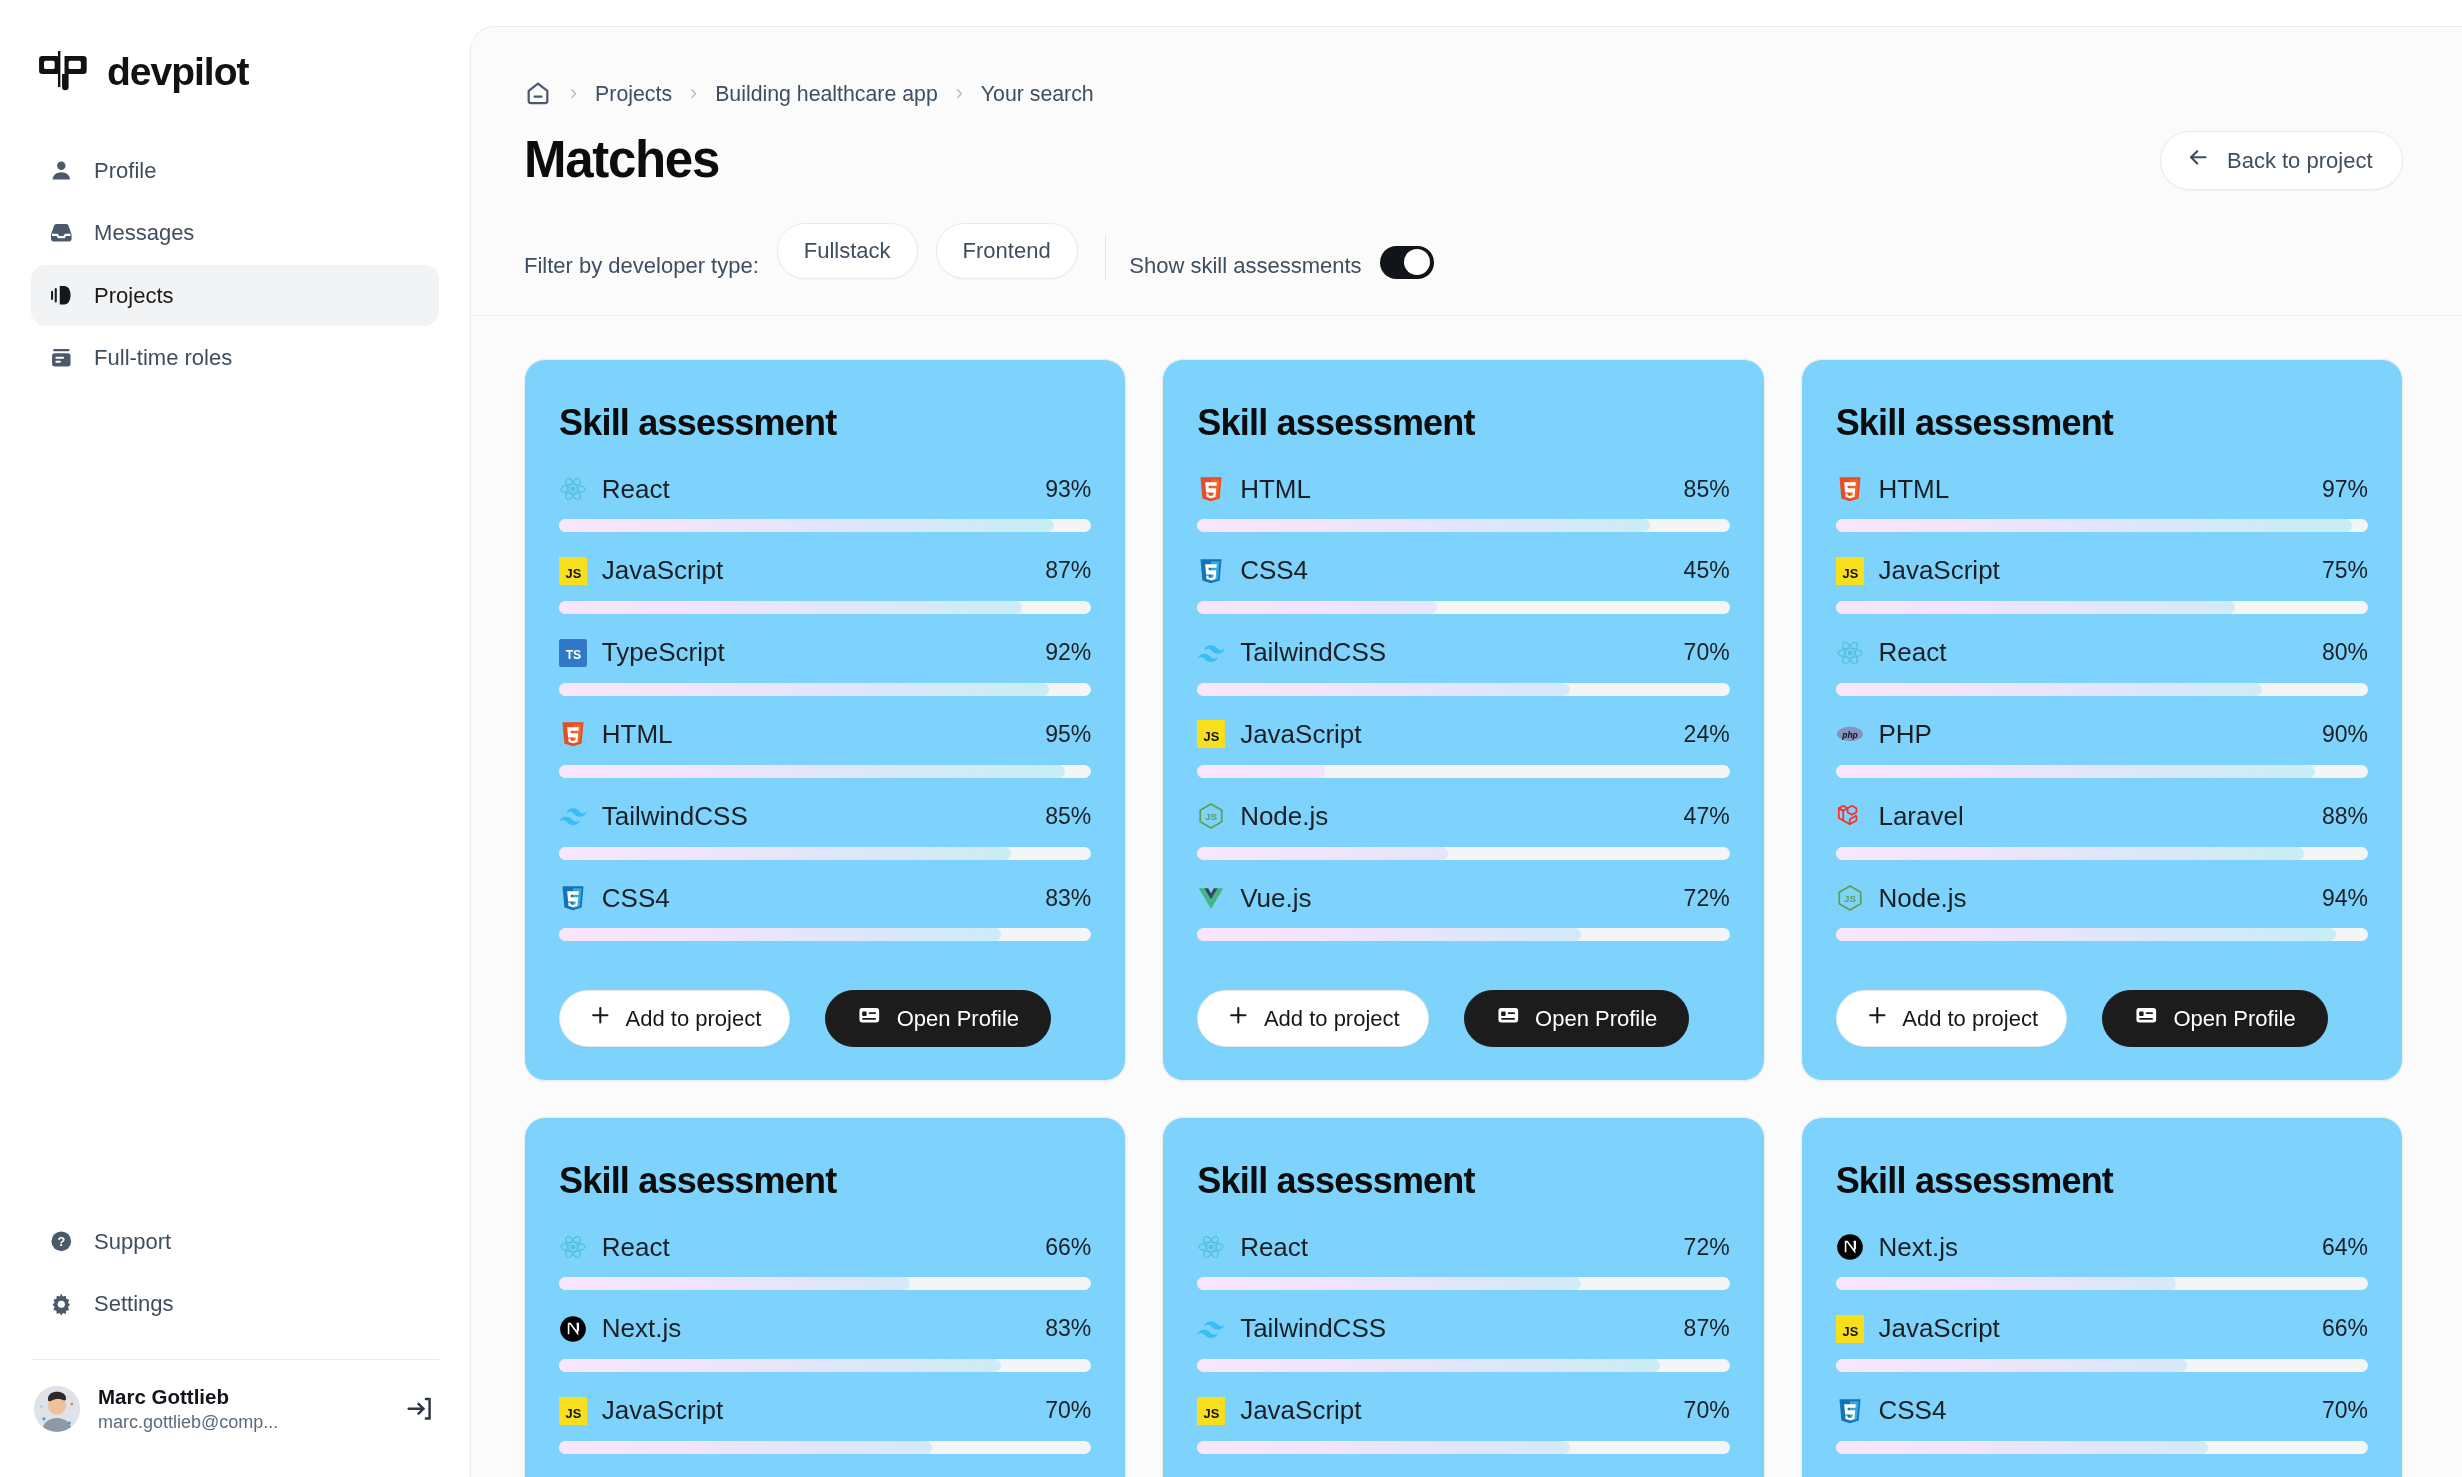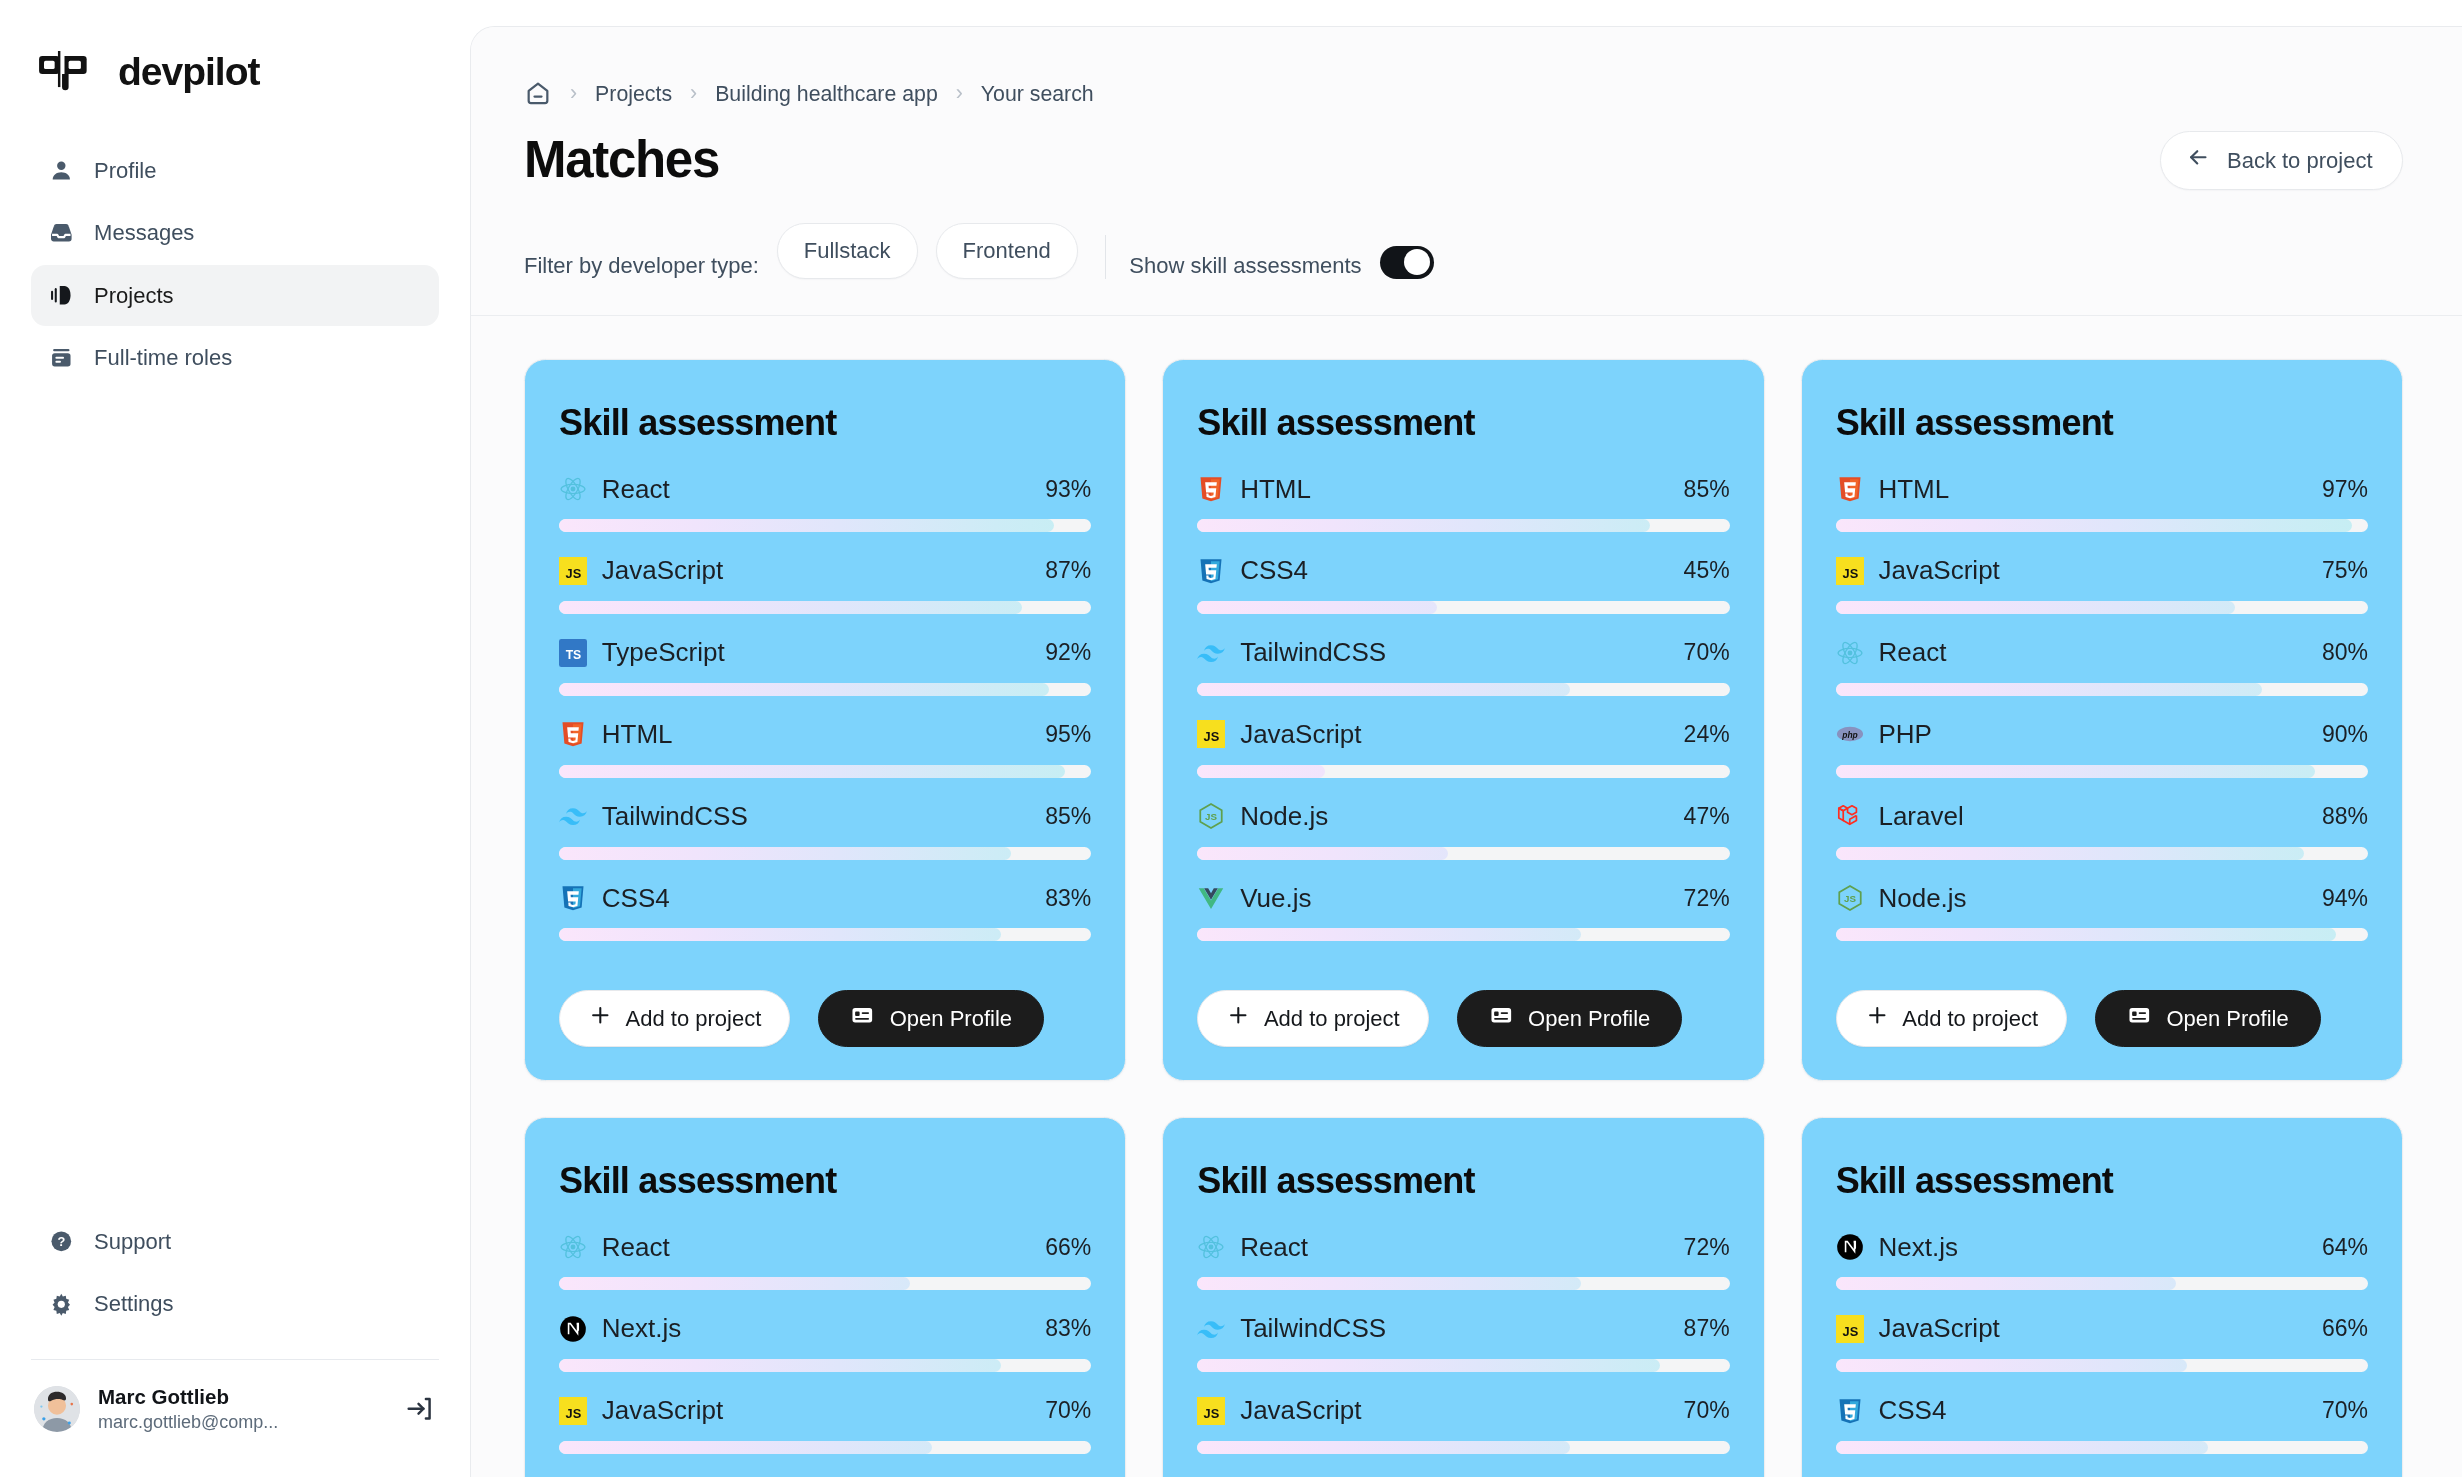--- a/index.html
+++ b/index.html
@@ -13,21 +13,21 @@
 
   
   .sidebar {
     width: 470px; height: 1477px;
     background: #ffffff;
     display: flex; flex-direction: column;
     padding: 0 0 0 0;
     position: relative;
     flex: 0 0 470px;
   }
-  .brand { display:flex; align-items:center; gap:28px; padding: 51px 0 0 39px; }
+  .brand { display:flex; align-items:center; gap:17px; padding: 51px 0 0 39px; }
   .brand-mark { width: 51px; height: 41px; display:block; }
   .brand-text { font-size: 39px; font-weight: 700; color:#121212; letter-spacing:-1px; line-height:1; }
 
   .nav { margin-top: 48px; padding: 0 31px; display:flex; flex-direction:column; gap: 1.6px; }
   .nav-item {
     display:flex; align-items:center; gap: 20.5px;
     height: 61px; padding: 0 18px;
     border-radius: 14.8px;
     color:#3f4e5e; font-size: 22px; font-weight: 400;
     cursor: pointer;
@@ -115,21 +115,21 @@
   .skill-icon svg { display:block; }
   .skill-name { font-size: 26px; color:#1b1f24; flex:1 1 auto; white-space:nowrap; }
   .skill-pct { font-size: 23px; color:#1b1f24; font-weight:400; white-space:nowrap; }
   .bar { height: 13px; border-radius: 6.6px; background:#f4f5f6; overflow:hidden; }
   .bar-fill {
     height:100%; border-radius:6.6px;
     background: linear-gradient(90deg, #fae6fb 0%, #f0e4fc 22%, #e0e6fb 45%, #cdecf6 70%, #bdf1f0 100%);
     background-size: 624px 100%;
     background-repeat: no-repeat;
   }
-  .card-actions { display:flex; gap: 28px; padding-top: 24.6px; }
+  .card-actions { display:flex; gap: 35px; padding-top: 24.6px; }
   .btn-outline {
     display:flex; align-items:center; justify-content:center; gap: 13px;
     height: 57px; padding: 0 28px;
     border:0.8px solid #e7e9ec; border-radius: 29px; background:#ffffff;
     color:#15181c; font-size: 22px; cursor:pointer; white-space:nowrap;
     box-shadow: 0 0.8px 1.6px rgba(16,24,40,.04);
   }
   .btn-dark {
     display:flex; align-items:center; justify-content:center; gap: 14.8px;
     height: 57px; padding: 0 31px;

